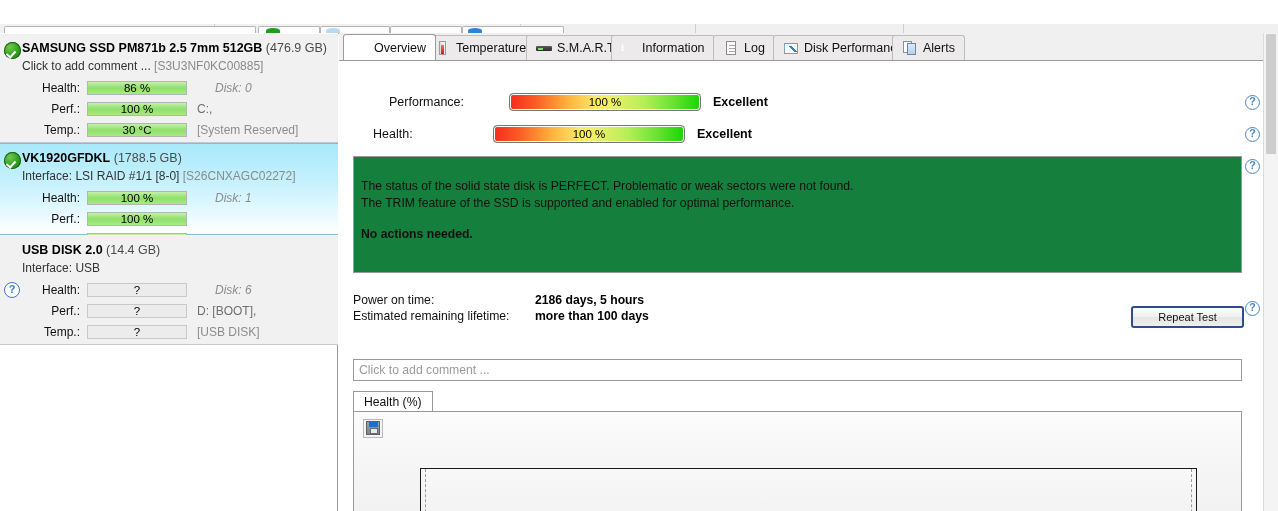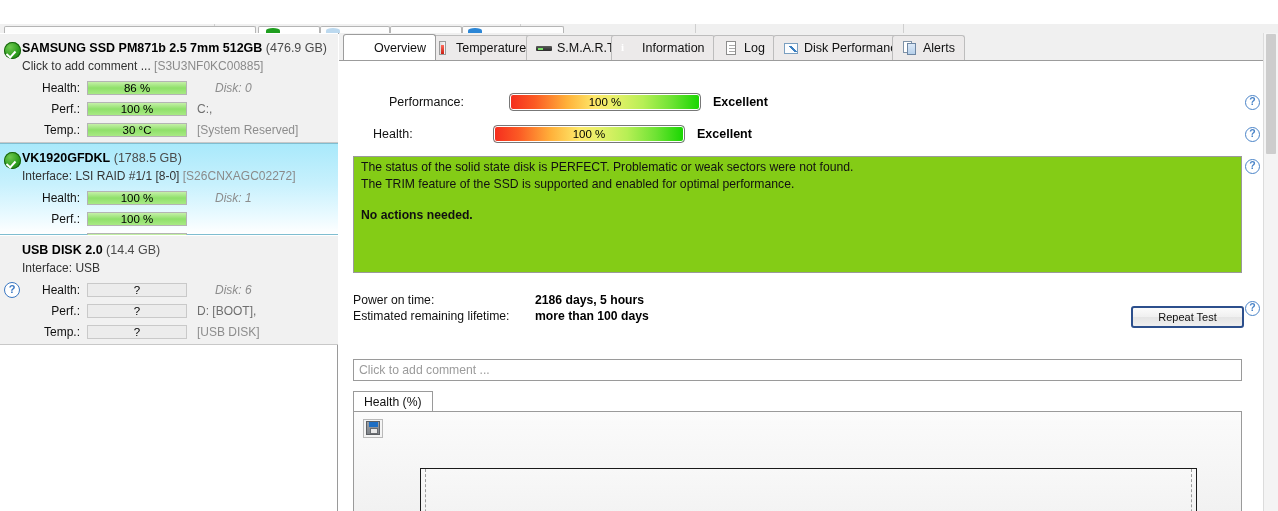--- a/index.html
+++ b/index.html
@@ -107,22 +107,22 @@
   .gauge-label{font-size:12.5px;color:#111;}
   .gauge{width:192px;height:18px;box-sizing:border-box;border:1px solid #777;border-radius:4px;
     background:linear-gradient(90deg,#f52c1e 0%, #fb5a24 13%, #ffb13a 30%, #fde96a 45%,
       #e8f06a 55%, #b7ef55 70%, #6fe334 85%, #17d600 100%);
     position:relative;box-shadow:0 0 0 1px #fff inset;}
   .gauge span{position:absolute;left:0;right:0;top:0;line-height:16px;text-align:center;
     font-size:11.5px;color:#000;}
   .verdict{font-weight:bold;font-size:12.5px;color:#000;}
 
   .statusbox{position:absolute;left:14px;top:95px;width:889px;height:117px;
-    box-sizing:border-box;background:#84cc16;border:1px solid #9a9a9a;
-    padding:2px 7px;font-size:12.2px;line-height:16.5px;color:#111;}
+    box-sizing:border-box;background:#15803d;border:1px solid #9a9a9a;
+    padding:21px 7px;font-size:12.2px;line-height:16.5px;color:#111;}
   .statusbox .b{font-weight:bold;}
 
   .potline{position:absolute;font-size:12.2px;color:#111;}
   .potval{position:absolute;font-size:12.2px;font-weight:bold;color:#000;}
 
   .btn{position:absolute;left:792px;top:245px;width:113px;height:22px;
     box-sizing:border-box;border:2px solid #2c4f8c;border-radius:3px;
     background:linear-gradient(180deg,#fbfbfb 0%, #f0f0f0 48%, #e4e4e4 50%, #efefef 100%);
     font-size:11px;color:#111;display:flex;align-items:center;justify-content:center;}
 

